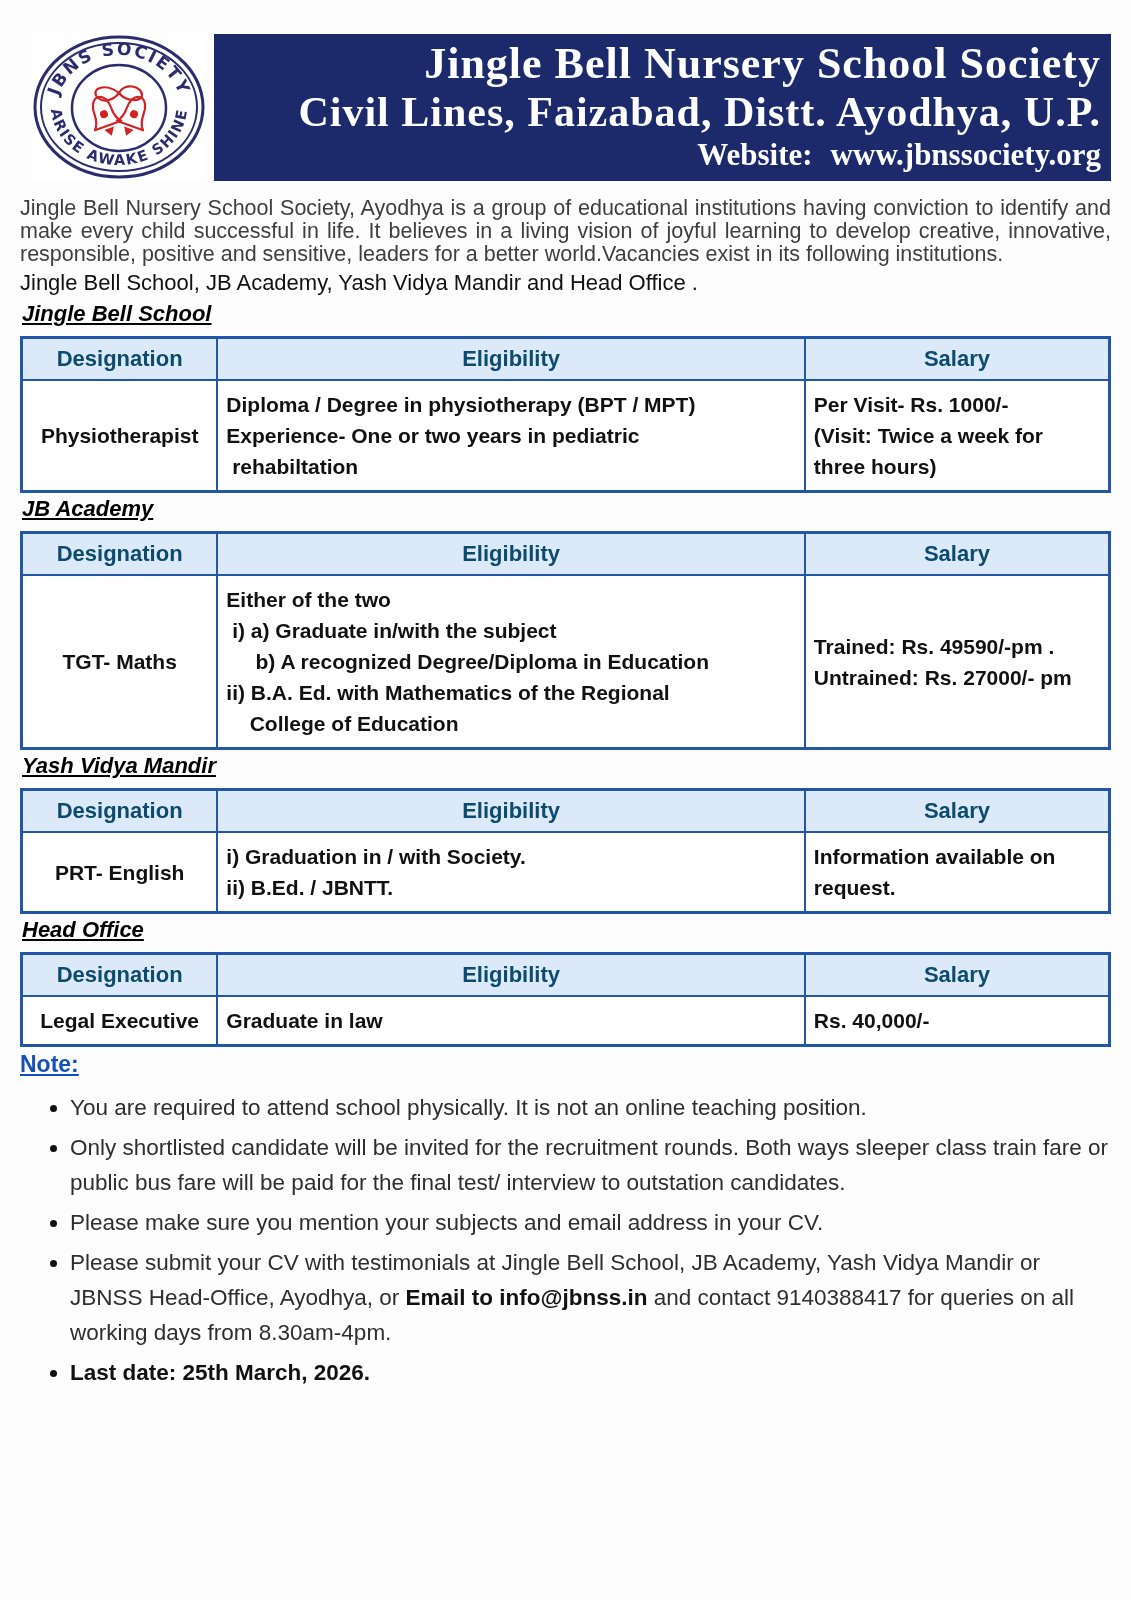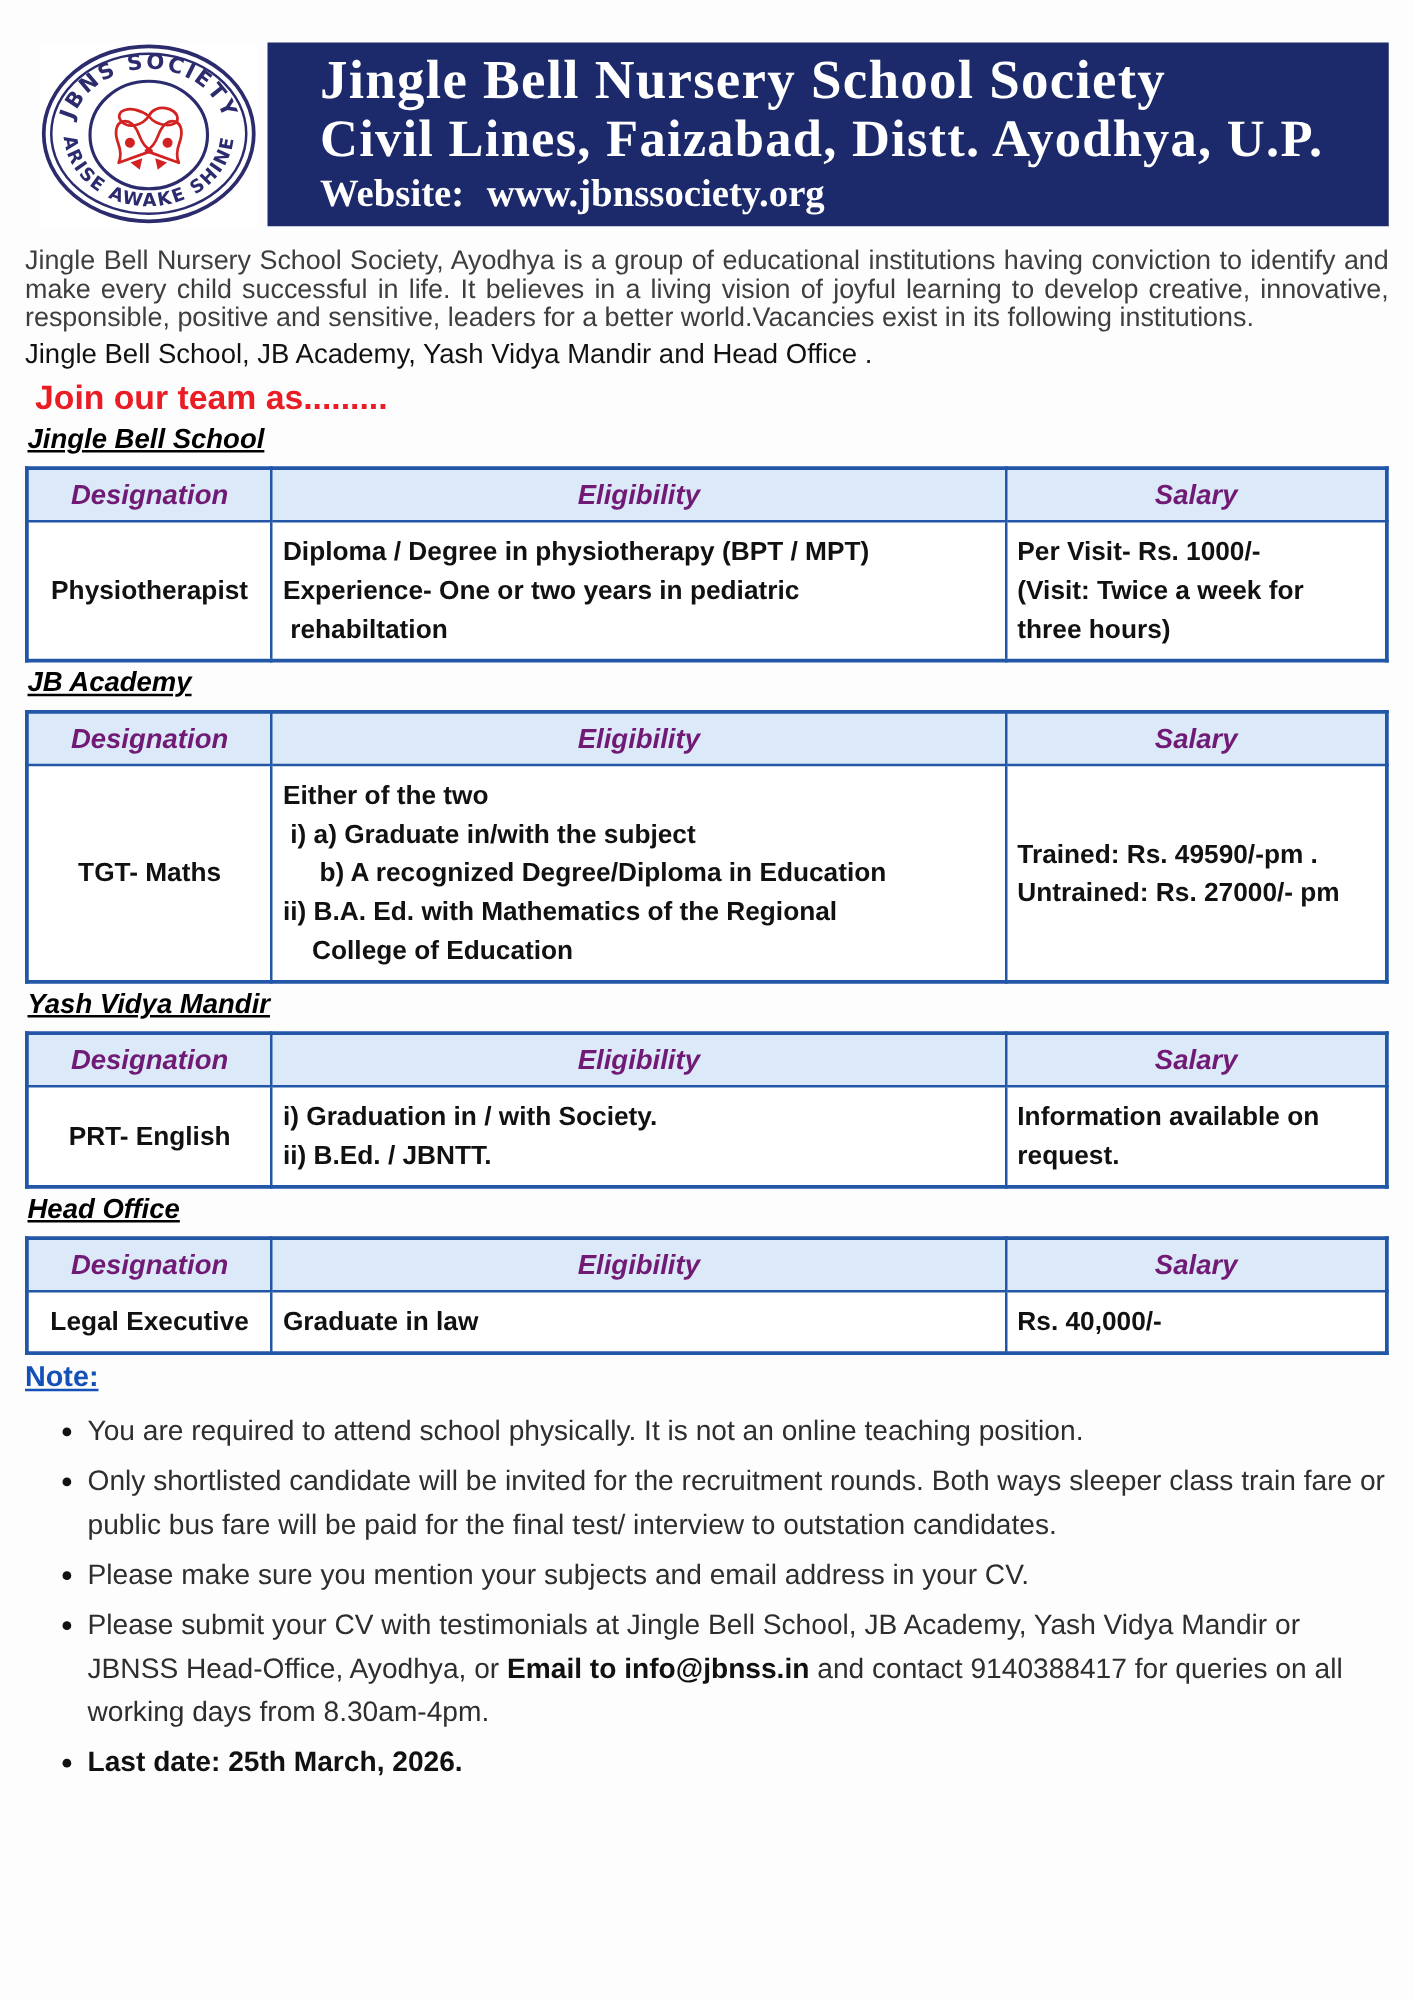--- a/index.html
+++ b/index.html
@@ -4,41 +4,41 @@
 <style>
   * { box-sizing: border-box; margin: 0; padding: 0; }
   html, body { width: 1131px; background: #fdfdfd; }
   body { height: 1600px; overflow: hidden; font-family: "Liberation Sans", sans-serif; color: #000; }
   .page { padding: 0 20px; }
 
   
   .masthead { display: flex; align-items: stretch; margin: 34px 0 0 12px; height: 147px; }
   .logo { width: 174px; height: 147px; flex: none; background: #fff; }
   .banner { flex: 1; background: #1c2a6b; color: #fff; font-family: "Liberation Serif", serif;
-            font-weight: bold; padding: 5px 10px 5px 42px; margin-left: 8px; }
+            font-weight: bold; padding: 5px 10px 5px 42px; margin-left: 8px; text-align: right; }
   .banner-line1 { font-size: 44px; line-height: 49px; letter-spacing: 1px; }
   .banner-line2 { font-size: 42px; line-height: 48px; letter-spacing: 1px; }
   .banner-line3 { font-size: 31px; line-height: 38px; }
   .banner-line3 .url { margin-left: 18px; }
 
   
   .intro { margin-top: 16px; font-size: 21.5px; line-height: 23px; color: #3e3e3e; text-align: justify; }
   .institutions { margin-top: 2px; font-size: 22px; font-weight: normal; color: #111; line-height: 30px; }
   .join { margin: 3px 0 0 8px; font-size: 27px; font-weight: bold; color: #ea1c24; line-height: 34px; }
 
   .sec-h { display: inline-block; color: #000000; font-weight: bold; font-size: 22px;
            line-height: 28px; text-decoration: underline; margin: 2px 0 8px 2px; font-style: italic; }
   .sec-h.gap { }
 
   
   table.vac { width: 100%; border-collapse: collapse; table-layout: fixed;
               border: 3px solid #2257a8; background: #fff; }
   table.vac col.c1 { width: 18%; } table.vac col.c2 { width: 54%; } table.vac col.c3 { width: 28%; }
   table.vac th, table.vac td { border: 2px solid #2257a8; }
-  table.vac th { background: #dbe9f8; font-size: 22px; font-weight: bold; padding: 7px 4px; color: #701a75; font-style: italic; }
+  table.vac th { background: #dbe9f8; font-size: 22px; font-weight: bold; padding: 7px 4px; color: #0c4a6e; }
   table.vac td { font-weight: bold; font-size: 21px; line-height: 31px; padding: 8px 8px;
                  vertical-align: middle; white-space: pre-wrap; color: #111; }
   td.des { text-align: center; }
   .t1 td { padding-top: 12px; padding-bottom: 12px; }
 
   
   .benefits { margin: 14px 0 2px 0; }
   .benefits-label { font-size: 25px; font-weight: bold; color: #111; }
   .benefits-value { font-size: 23px; font-weight: bold; color: #1550b8; margin-left: 26px; }
   .note-h { display: inline-block; color: #1550b8; font-weight: bold; font-size: 23px;
@@ -90,21 +90,20 @@
       <div class="banner-line2">Civil Lines, Faizabad, Distt. Ayodhya, U.P.</div>
       <div class="banner-line3">
         <span>Website:</span><span class="url">www.jbnssociety.org</span>
       </div>
     </div>
   </header>
 
   
   <p class="intro">Jingle Bell Nursery School Society, Ayodhya is a group of educational institutions having conviction to identify and make every child successful in life. It believes in a living vision of joyful learning to develop creative, innovative, responsible, positive and sensitive, leaders for a better world.Vacancies exist in its following institutions.</p>
   <p class="institutions">Jingle Bell School, JB Academy, Yash Vidya Mandir and Head Office .</p>
-  <p class="join">Join our team as.........</p>
 
   
   <div>
     <span class="sec-h">Jingle Bell School</span>
     <table class="vac t1">
       <colgroup>
           <col class="c1">
           <col class="c2">
           <col class="c3">
         </colgroup>

